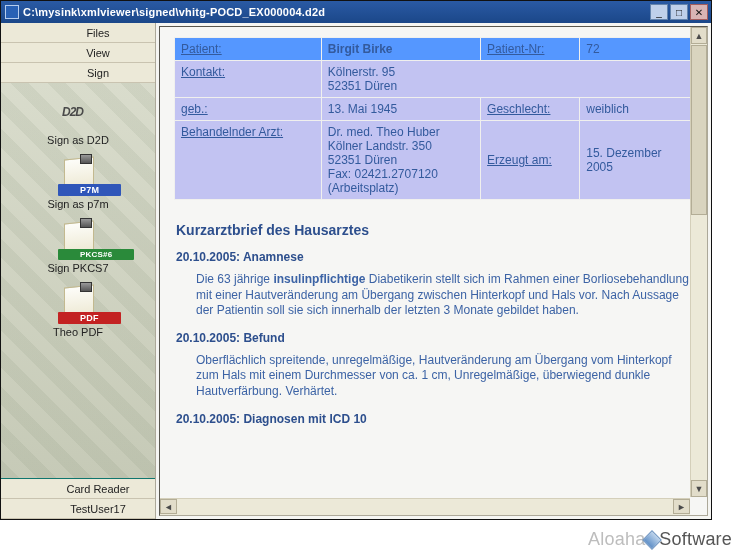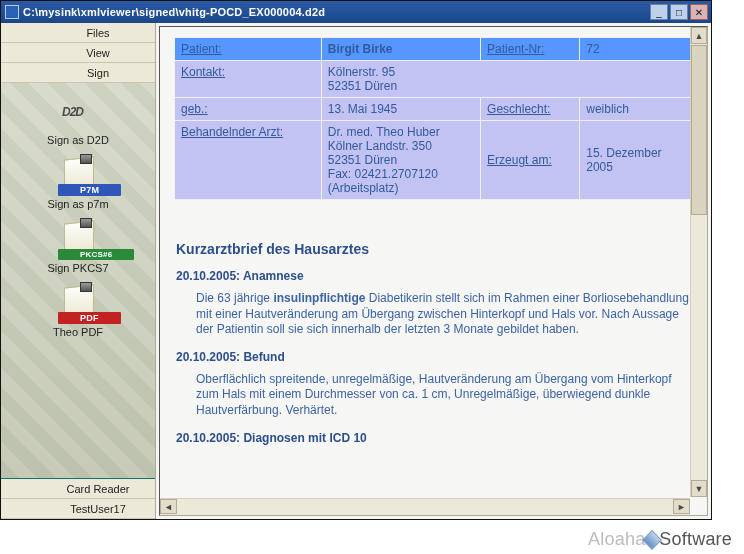--- a/index.html
+++ b/index.html
@@ -29,21 +29,21 @@
 .sign-label { font-size: 11px; color: #222; }
 .bottom-menu { border-top: 1px solid #0f766e; }
 .viewer { flex: 1; background: #f5f5f2; display: flex; flex-direction: column; min-width: 0; }
 .viewer-content { flex: 1; overflow: auto; padding: 10px 14px 0 14px; position: relative; }
 .info-table { border-collapse: collapse; width: 100%; font-size: 12px; }
 .info-table td { border: 1px solid #f0f0ee; padding: 4px 6px; vertical-align: top; color: #335a9d; font-family: Verdana, Arial, sans-serif; font-size: 12px; }
 .row-a td { background: #5597ff; }
 .row-b td { background: #c2c3f2; }
 .lab { color: #335a9d; text-decoration: underline; }
 .pat-name { font-weight: bold; }
-.doc-body { padding: 6px 2px 20px 2px; font-family: Verdana, Arial, sans-serif; font-size: 12px; color: #335a9d; margin-top: 19px; }
+.doc-body { padding: 6px 2px 20px 2px; font-family: Verdana, Arial, sans-serif; font-size: 12px; color: #335a9d; }
 .doc-h1 { font-size: 14px; font-weight: bold; margin: 16px 0 10px 0; color: #2d4f8d; }
 .doc-h2 { font-size: 12px; font-weight: bold; margin: 12px 0 8px 0; color: #2d4f8d; }
 .doc-p { margin: 0 0 10px 20px; line-height: 1.3; color: #3c63a5; }
 .doc-p .bold { font-weight: bold; }
 .sb-track { position: absolute; right: 0; top: 0; bottom: 18px; width: 17px; background: #ece9d8; border-left: 1px solid #d4cfba; display:flex; flex-direction:column; }
 .sb-btn { height: 17px; background: #e2ddca; border: 1px solid #b3ad96; display:flex; align-items:center; justify-content:center; font-size:9px; color:#4a4a4a;}
 .sb-thumb { margin-top:1px; height: 170px; background: #d9d4bf; border: 1px solid #b3ad96; }
 .sb-track-mid { flex:1; }
 .sb-h { position:absolute; left:0; right:17px; bottom:0; height:17px; background:#ece9d8; border-top:1px solid #d4cfba; display:flex; }
 .sb-h .sb-btn { width:17px; height:15px; font-size:9px; }

